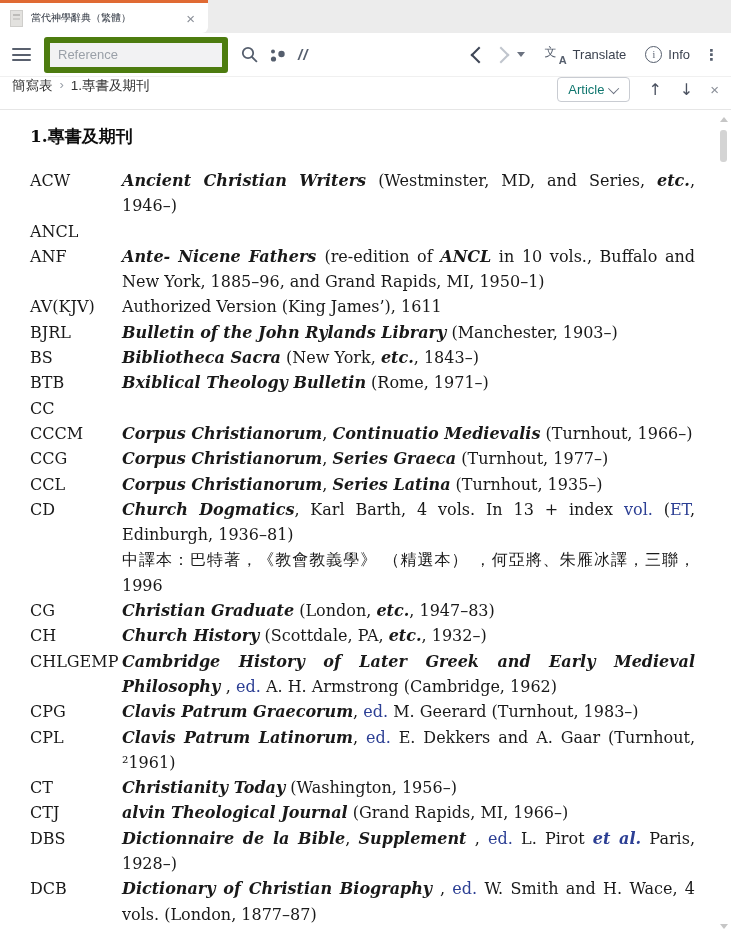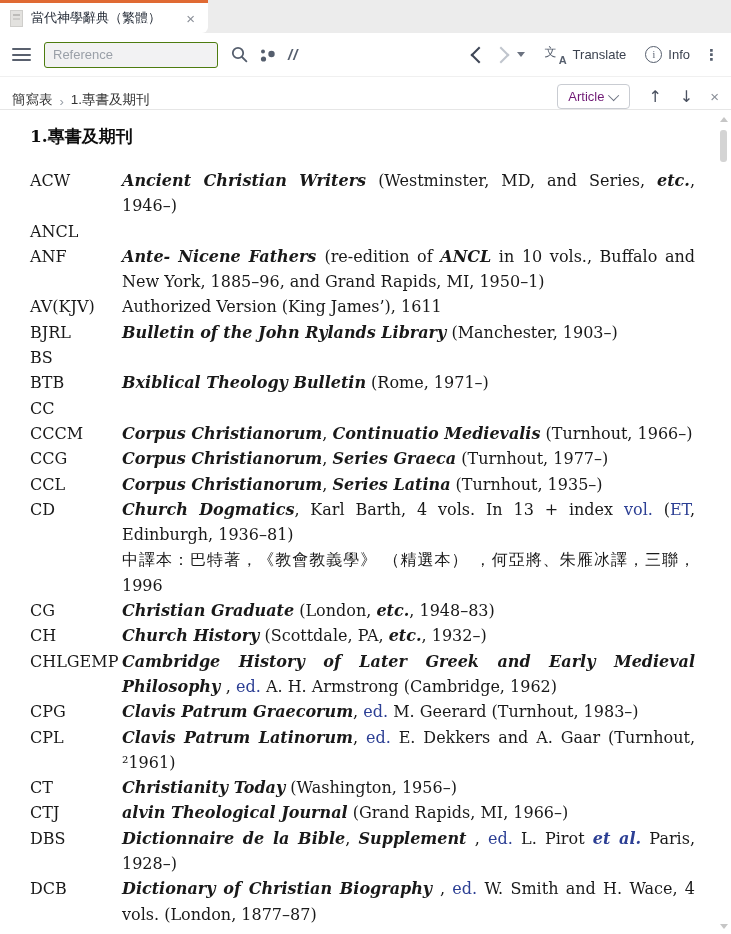--- a/index.html
+++ b/index.html
@@ -10,56 +10,56 @@
   }
   
   .tabbar{height:33px;background:#ececec;display:flex;align-items:stretch;}
   .tab{
     width:208px;background:#fff;border-top:3px solid #e06a33;
     display:flex;align-items:center;gap:8px;padding:0 10px;box-sizing:border-box;
     border-radius:0 0 6px 0;
   }
   .tab-thumb{width:13px;height:17px;background:#e3e2df;border:1px solid #cfcecb;box-sizing:border-box;position:relative;flex:none;}
   .tab-thumb::after{content:"";position:absolute;left:2px;top:3px;right:2px;height:2px;background:#bdbcb9;box-shadow:0 4px 0 #cdccc9;}
-  .tab-title{font-size:13px;color:#1e2531;white-space:nowrap;}
+  .tab-title{font-size:10px;color:#1e2531;white-space:nowrap;}
   .tab-close{margin-left:auto;color:#8a8f98;font-size:15px;line-height:1;cursor:pointer;padding:2px 3px;}
   
   .toolbar{height:43px;background:#fff;display:flex;align-items:center;padding:0 12px;box-sizing:border-box;}
   .hamburger{width:19px;height:13px;display:flex;flex-direction:column;justify-content:space-between;cursor:pointer;margin-right:13px;flex:none;}
   .hamburger i{height:2px;background:#59606e;border-radius:1px;}
   .ref-input{
-    width:156px;height:24px;background:#f2f2f3;border:1px solid #4d7c0f;border-radius:3px;
+    width:156px;height:24px;background:#f2f2f3;border:6px solid #4d7c0f;border-radius:3px;
     font-size:13px;color:#444;padding:0 8px;outline:none;font-family:inherit;
   }
   .ref-input::placeholder{color:#9aa0a8;}
   .tool-ic{color:#555e6d;display:flex;align-items:center;justify-content:center;cursor:pointer;flex:none;}
   .ml12{margin-left:13px;} .ml10{margin-left:11px;}
   .slashes{font-size:15px;font-style:italic;font-weight:bold;color:#555e6d;letter-spacing:1px;}
   .tb-right{margin-left:auto;display:flex;align-items:center;gap:0;}
   .navgroup{display:flex;align-items:center;gap:10px;margin-right:20px;}
   .chev{width:10px;height:10px;border:solid #3e4656;border-width:0 0 2px 2px;transform:rotate(45deg);cursor:pointer;}
   .chev.fwd{border-color:#c0c5cd;transform:rotate(225deg);}
   .caret-down{width:0;height:0;border-left:4px solid transparent;border-right:4px solid transparent;border-top:5px solid #6b7280;cursor:pointer;}
   .tb-btn{display:flex;align-items:center;gap:6px;color:#3b424f;font-size:13px;cursor:pointer;margin-right:19px;}
   .translate-glyph{position:relative;width:22px;height:18px;flex:none;}
   .translate-glyph .cjk{position:absolute;left:0;top:-2px;font-size:12px;color:#555e6d;}
   .translate-glyph .lat{position:absolute;right:0;bottom:-2px;font-size:11px;font-weight:bold;color:#555e6d;}
   .info-glyph{width:15px;height:15px;border:1.5px solid #555e6d;border-radius:50%;font-size:10px;color:#555e6d;display:flex;align-items:center;justify-content:center;font-style:normal;flex:none;font-family:"Liberation Serif",serif;}
   .kebab{font-size:15px;color:#555e6d;letter-spacing:0;line-height:1;cursor:pointer;font-weight:bold;}
   
   .panelbar{
     height:34px;background:#fff;border-top:1px solid #f0f0f0;border-bottom:1px solid #e6e6e6;
-    display:flex;align-items:flex-end;padding:0 12px;box-sizing:border-box;
+    display:flex;align-items:flex-start;padding:0 12px;box-sizing:border-box;
   }
   .crumb{font-size:13.5px;color:#333;cursor:pointer;}
   .crumb-sep{color:#9aa0a8;font-size:13px;margin:0 7px;}
   .pb-right{margin-left:auto;display:flex;align-items:center;}
   .article-btn{
     display:flex;align-items:center;gap:7px;border:1px solid #c9ccd2;border-radius:4px;
-    padding:4px 10px;font-size:13px;color:#701a75;cursor:pointer;background:#fff;
+    padding:4px 10px;font-size:13px;color:#0f766e;cursor:pointer;background:#fff;
   }
   .article-caret{width:7px;height:7px;border:solid #6b7280;border-width:0 0 1.5px 1.5px;transform:rotate(-45deg) translateY(-2px);}
   .arrow-btn{font-size:16px;color:#4a5160;cursor:pointer;margin-left:18px;font-family:"DejaVu Sans",sans-serif;}
   .panel-close{font-size:15px;color:#8a8f98;cursor:pointer;margin-left:17px;line-height:1;}
   
   .content{
     position:relative;height:823px;box-sizing:border-box;overflow:hidden;
     padding:13px 36px 0 30px;background:#fff;
     font-family:"DejaVu Serif","Liberation Serif",serif;
     font-size:16px;color:#191919;
@@ -162,20 +162,21 @@
       <div class="entry">
         <div class="abbr">AV(KJV)</div>
         <div class="desc"><span>Authorized Version (King James’), 1611</span></div>
       </div>
       <div class="entry">
         <div class="abbr">BJRL</div>
         <div class="desc"><span class="bi">Bulletin of the John Rylands Library</span><span> (Manchester, 1903–)</span></div>
       </div>
       <div class="entry">
         <div class="abbr">BS</div>
+        <div class="desc"><span class="bi">Bibliotheca Sacra</span><span> (New York, </span><span class="bi">etc.</span><span>, 1843–)</span></div>
       </div>
       <div class="entry">
         <div class="abbr">BTB</div>
         <div class="desc"><span class="bi">Bxiblical Theology Bulletin</span><span> (Rome, 1971–)</span></div>
       </div>
       <div class="entry">
         <div class="abbr">CC</div>
       </div>
       <div class="entry">
         <div class="abbr">CCCM</div>
@@ -188,21 +189,21 @@
       <div class="entry">
         <div class="abbr">CCL</div>
         <div class="desc"><span class="bi">Corpus Christianorum</span><span>, </span><span class="bi">Series Latina</span><span> (Turnhout, 1935–)</span></div>
       </div>
       <div class="entry">
         <div class="abbr">CD</div>
         <div class="desc"><span class="bi">Church Dogmatics</span><span>, Karl Barth, 4 vols. In 13 + index </span><span class="lnk">vol.</span><span> (</span><span class="lnk">ET</span><span>, Edinburgh, 1936–81)</span><br><span>中譯本：巴特著，《教會教義學》 （精選本） ，何亞將、朱雁冰譯，三聯，1996</span></div>
       </div>
       <div class="entry">
         <div class="abbr">CG</div>
-        <div class="desc"><span class="bi">Christian Graduate</span><span> (London, </span><span class="bi">etc.</span><span>, 1948–83)</span></div>
+        <div class="desc"><span class="bi">Christian Graduate</span><span> (London, </span><span class="bi">etc.</span><span>, 1947–83)</span></div>
       </div>
       <div class="entry">
         <div class="abbr">CH</div>
         <div class="desc"><span class="bi">Church History</span><span> (Scottdale, PA, </span><span class="bi">etc.</span><span>, 1932–)</span></div>
       </div>
       <div class="entry">
         <div class="abbr">CHLGEMP</div>
         <div class="desc"><span class="bi"> Cambridge History of Later Greek and Early Medieval Philosophy </span><span>, </span><span class="lnk">ed.</span><span> A. H. Armstrong (Cambridge, 1962)</span></div>
       </div>
       <div class="entry">

